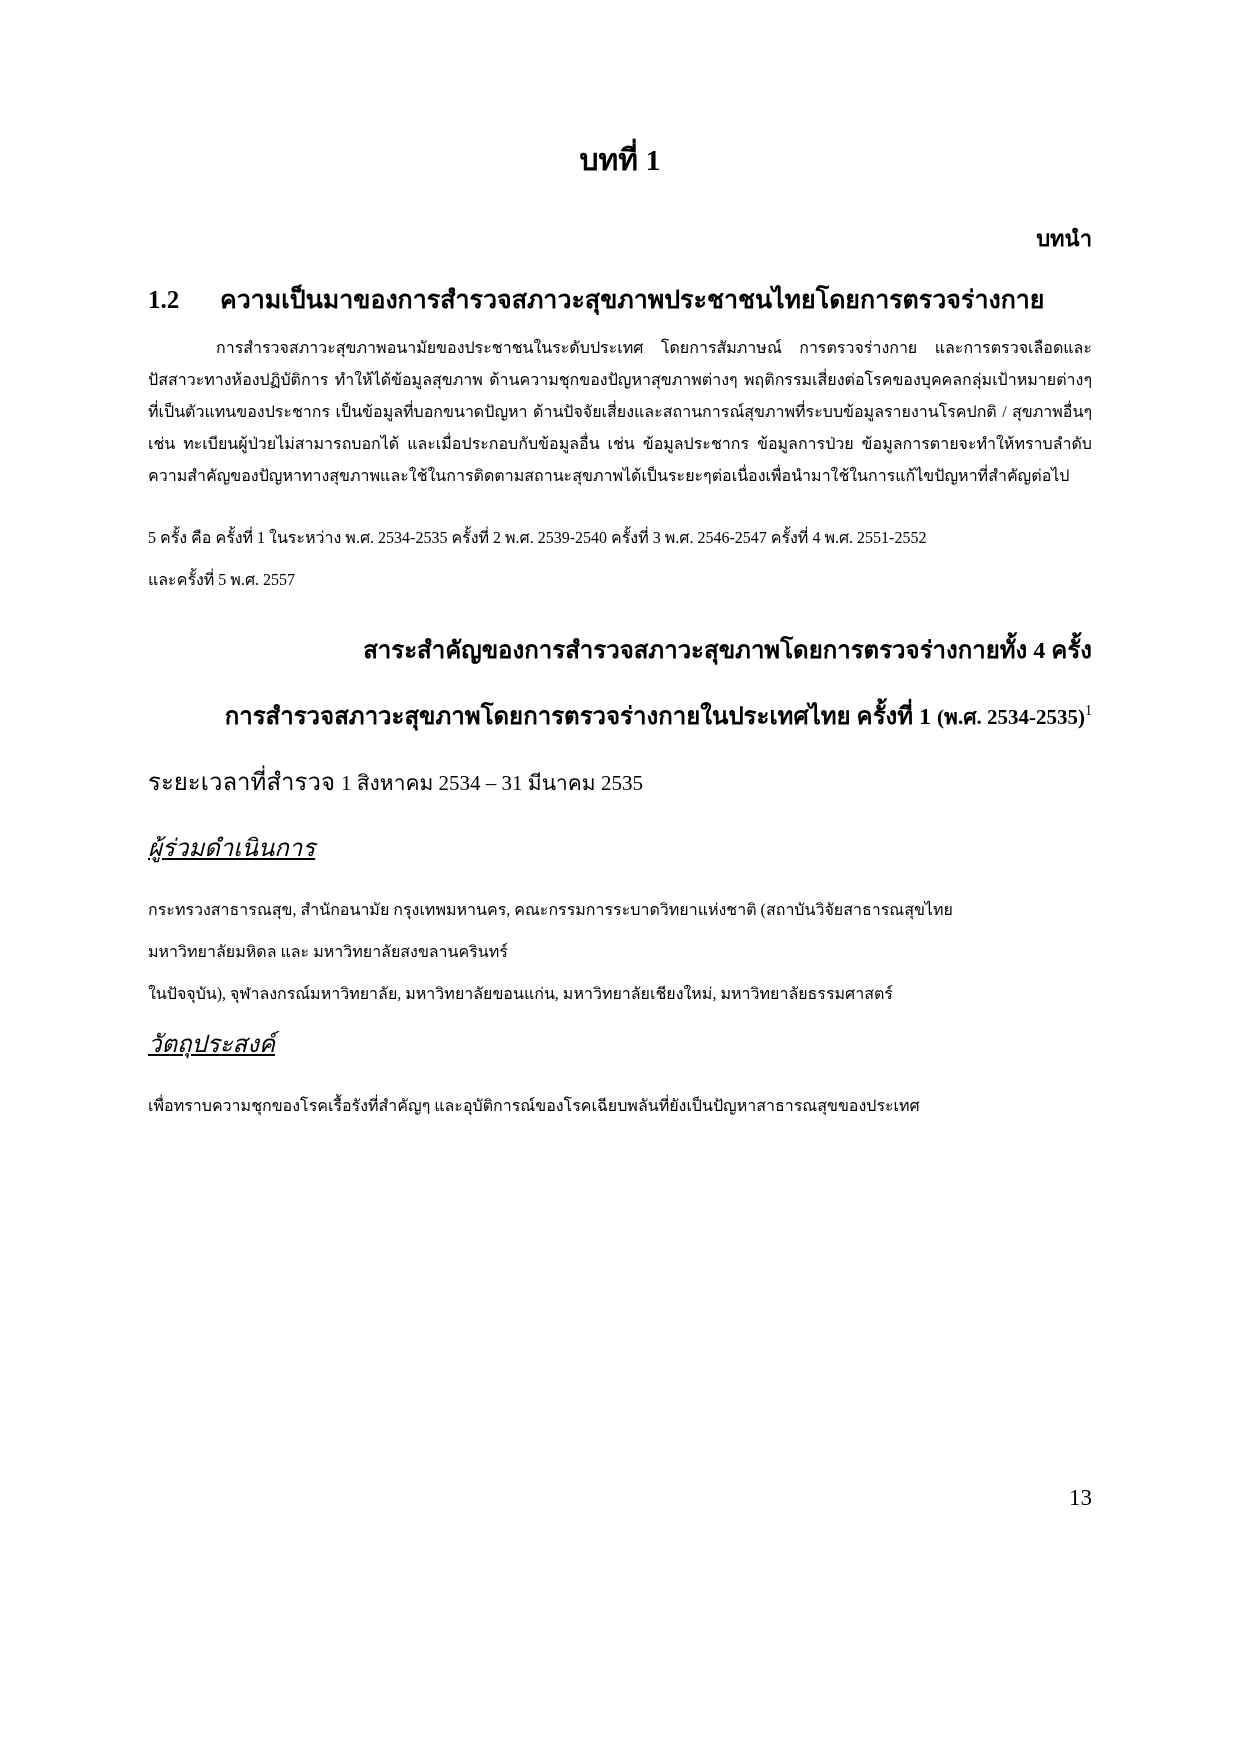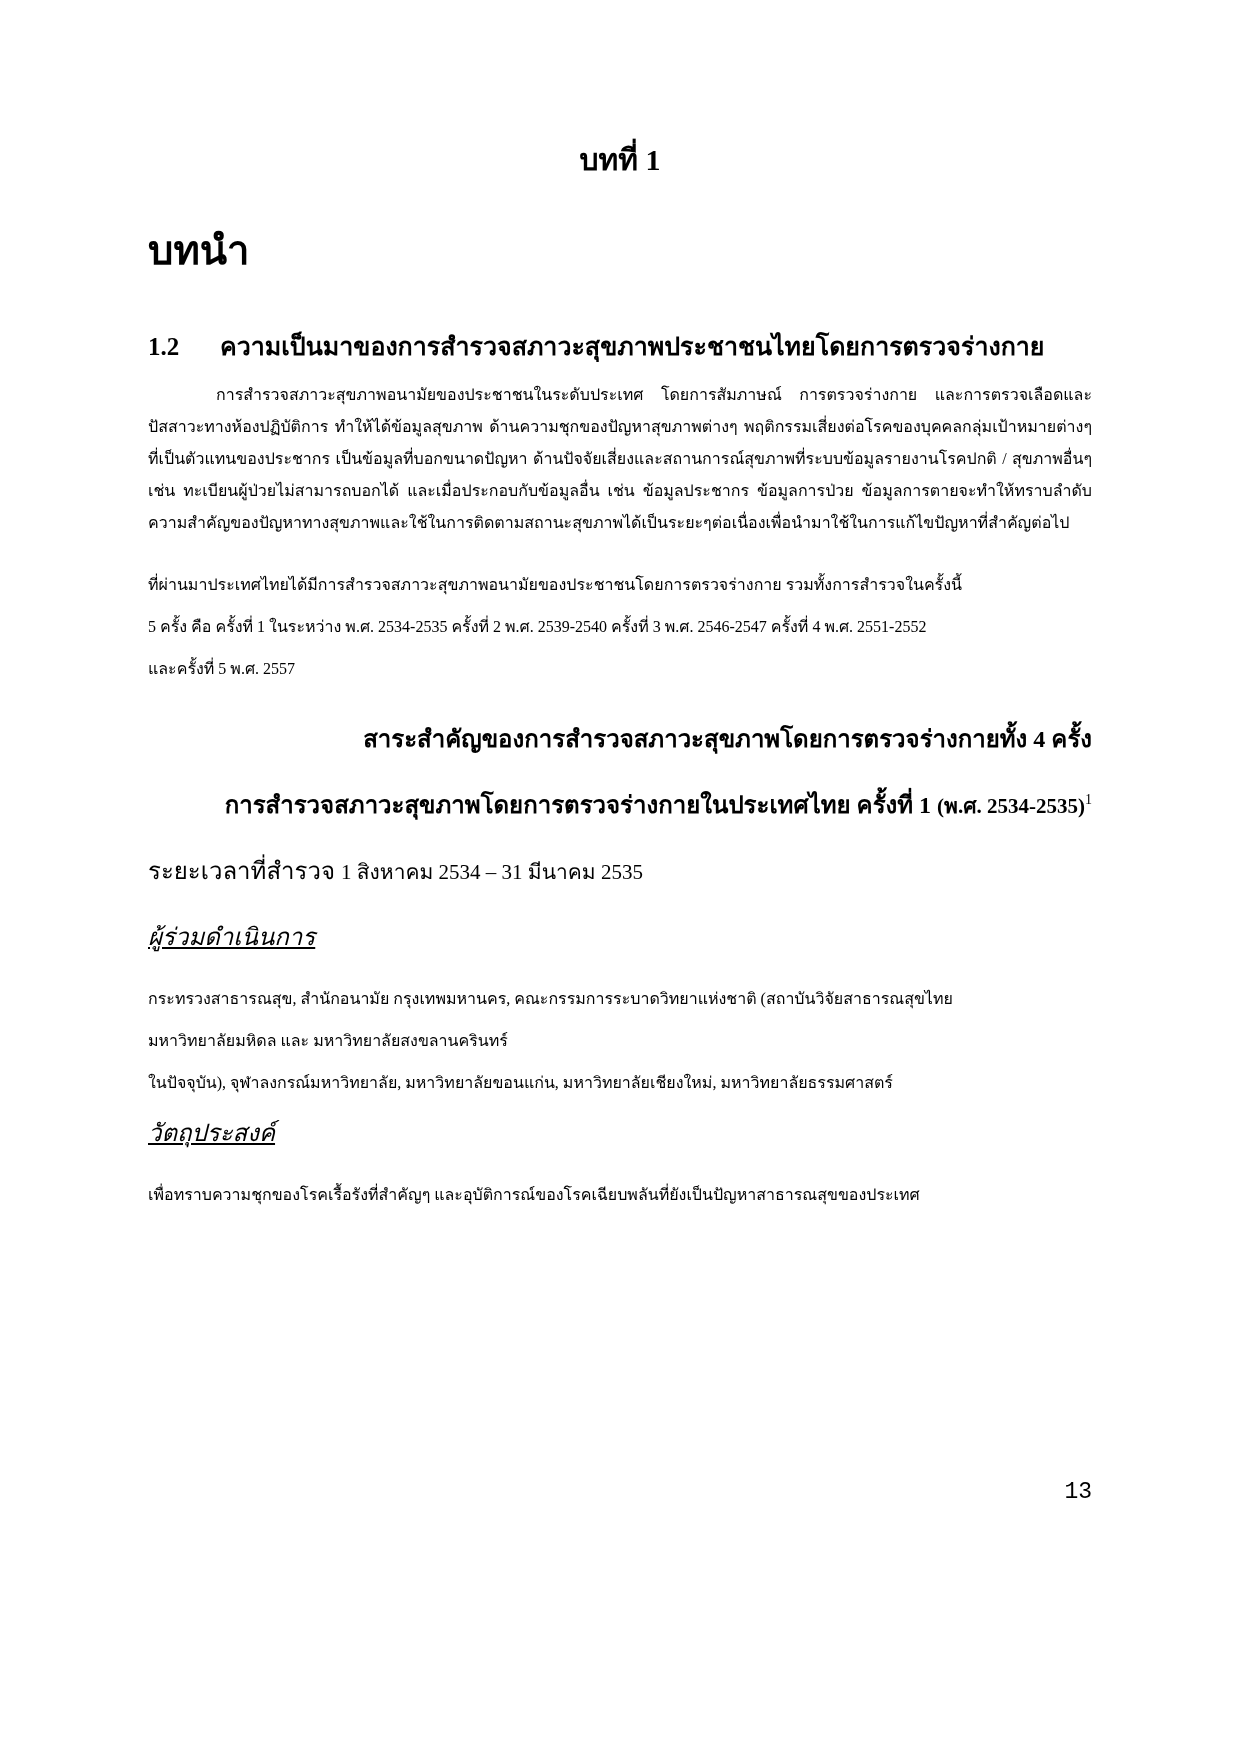--- a/index.html
+++ b/index.html
@@ -22,25 +22,25 @@
   }
 
   .chapter-title {
     text-align: center;
     font-size: 30px;
     font-weight: bold;
     line-height: 1.3;
     margin: 0 0 46px 0;
   }
   .chapter-subtitle {
-    text-align: left;
-    font-size: 40px;
+    text-align: right;
+    font-size: 22px;
     font-weight: bold;
     line-height: 1.3;
-    margin: 0 0 52px 0;
+    margin: 0 0 28px 0;
   }
 
   .section-heading {
     display: flex;
     align-items: baseline;
     font-size: 25px;
     font-weight: bold;
     margin: 0 0 14px 0;
     line-height: 1.45;
   }
@@ -101,42 +101,41 @@
     margin: 0 0 12px 0;
     text-decoration: underline;
     display: inline-block;
     font-style: italic;
   }
   .uh-wrap { margin: 0 0 10px 0; }
 
   .page-number {
     position: absolute;
     right: 148px;
-    bottom: 74px;
+    bottom: 68px;
     font-size: 23px;
-    font-family: Liberation Mono, monospace;
+    font-family: Liberation Serif, serif;
   }
 </style>
 </head>
 <body>
 
 <div class="page">
 
   <h1 class="chapter-title">บทที่ 1</h1>
 
   <h2 class="chapter-subtitle">บทนำ</h2>
 
   <div class="section-heading">
     <span class="section-num">1.2</span>
     <span class="section-text">ความเป็นมาของการสำรวจสภาวะสุขภาพประชาชนไทยโดยการตรวจร่างกาย</span>
   </div>
 
   <p class="body indent gap">การสำรวจสภาวะสุขภาพอนามัยของประชาชนในระดับประเทศ  โดยการสัมภาษณ์ การตรวจร่างกาย และการตรวจเลือดและปัสสาวะทางห้องปฏิบัติการ ทำให้ได้ข้อมูลสุขภาพ ด้านความชุกของปัญหาสุขภาพต่างๆ พฤติกรรมเสี่ยงต่อโรคของบุคคลกลุ่มเป้าหมายต่างๆที่เป็นตัวแทนของประชากร เป็นข้อมูลที่บอกขนาดปัญหา ด้านปัจจัยเสี่ยงและสถานการณ์สุขภาพที่ระบบข้อมูลรายงานโรคปกติ / สุขภาพอื่นๆ เช่น ทะเบียนผู้ป่วยไม่สามารถบอกได้ และเมื่อประกอบกับข้อมูลอื่น เช่น ข้อมูลประชากร ข้อมูลการป่วย ข้อมูลการตายจะทำให้ทราบลำดับความสำคัญของปัญหาทางสุขภาพและใช้ในการติดตามสถานะสุขภาพได้เป็นระยะๆต่อเนื่องเพื่อนำมาใช้ในการแก้ไขปัญหาที่สำคัญต่อไป</p>
 
-  <p class="body tight">ที่ผ่านมาประเทศไทยได้มีการสำรวจสภาวะสุขภาพอนามัยของประชาชนโดยการตรวจร่างกาย รวมทั้งการสำรวจในครั้งนี้</p>
 
   <p class="body tight">5 ครั้ง คือ ครั้งที่ 1 ในระหว่าง พ.ศ. 2534-2535 ครั้งที่ 2 พ.ศ. 2539-2540  ครั้งที่ 3 พ.ศ. 2546-2547 ครั้งที่ 4 พ.ศ. 2551-2552</p>
 
   <p class="body gap">และครั้งที่ 5 พ.ศ. 2557</p>
 
   <div class="bold-line">สาระสำคัญของการสำรวจสภาวะสุขภาพโดยการตรวจร่างกายทั้ง 4 ครั้ง</div>
 
   <div class="bold-line">
     <span>การสำรวจสภาวะสุขภาพโดยการตรวจร่างกายในประเทศไทย ครั้งที่ 1</span><span> </span><span class="smaller">(พ.ศ. 2534-2535)</span><sup class="fn">1</sup>
   </div>

